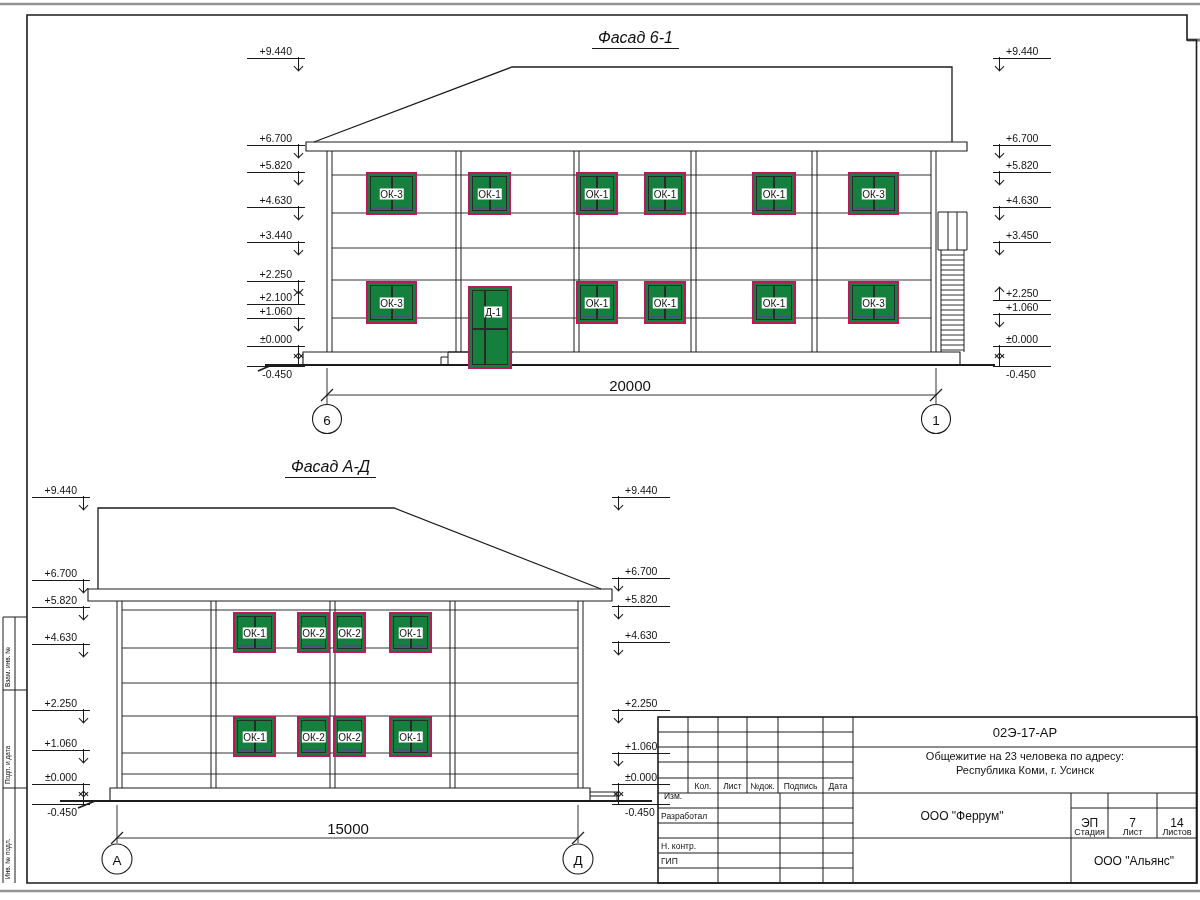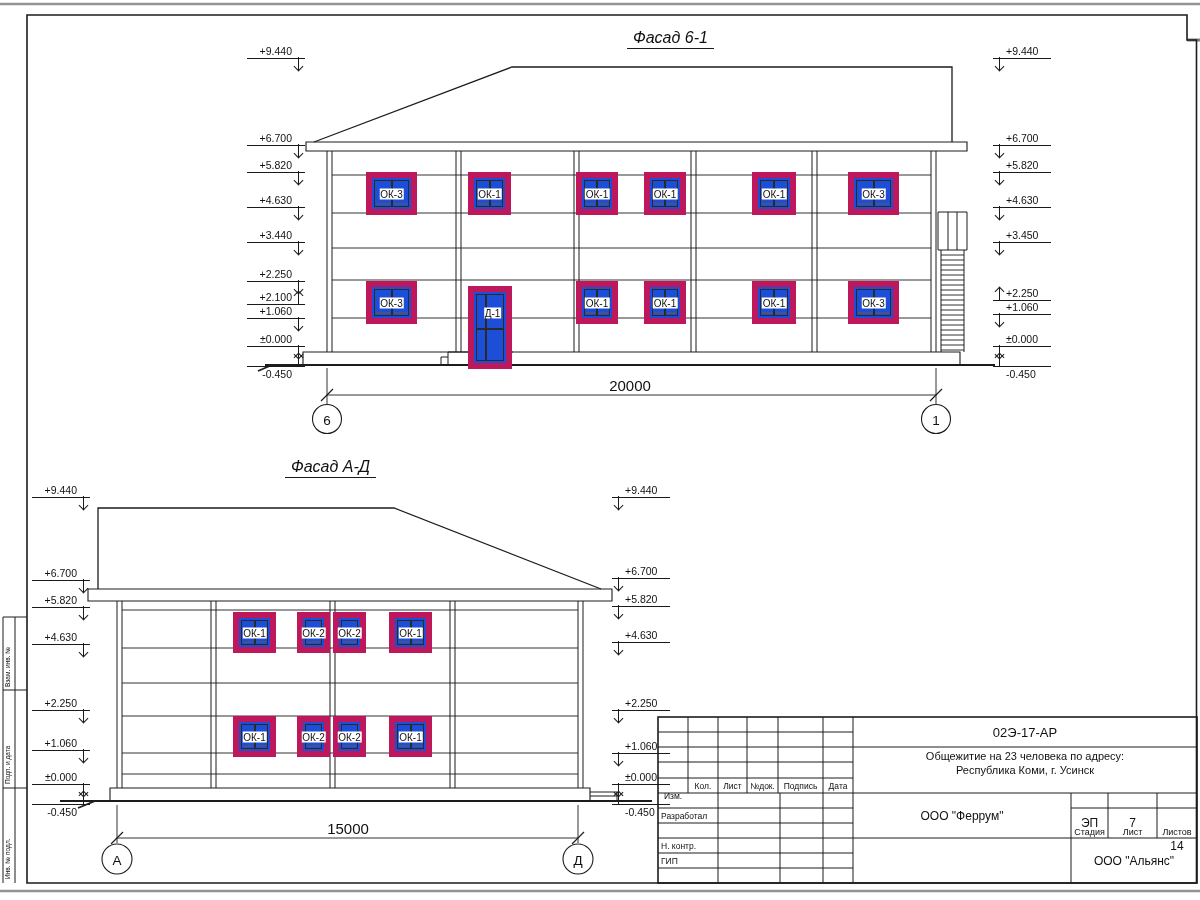--- a/index.html
+++ b/index.html
@@ -23,21 +23,21 @@
   .side-right .elev-arrow{left:0;}
   .dir-down .elev-arrow{top:100%;margin-top:-1px;}
   .dir-up .elev-arrow{bottom:-1px;}
   .below .elev-arrow{top:auto;bottom:100%;margin-bottom:0;}
   .elev-arrow::before{content:'';position:absolute;left:6px;top:0;bottom:0;width:1px;background:#1a1a1a;}
   .dir-down .elev-arrow::after{content:'';position:absolute;left:3px;bottom:0;width:6px;height:6px;
      border-left:1px solid #1a1a1a;border-bottom:1px solid #1a1a1a;transform:rotate(-45deg);}
   .dir-up .elev-arrow::after{content:'';position:absolute;left:3px;top:0;width:6px;height:6px;
      border-right:1px solid #1a1a1a;border-top:1px solid #1a1a1a;transform:rotate(-45deg);}
   
-  .win{position:absolute;border:6px solid #be185d;background:#1d4ed8;padding:2px;box-sizing:border-box;}
+  .win{position:absolute;border:2px solid #be185d;background:#15803d;padding:2px;box-sizing:border-box;}
   .win-inner{width:100%;height:100%;border:1px solid #2a2a2a;box-sizing:border-box;display:flex;position:relative;}
   .pane{flex:1;position:relative;}
   .pane + .pane{border-left:2px solid #2a2a2a;}
   .pane::after{content:'';position:absolute;left:1px;right:1px;bottom:1px;height:2px;background:#4a5380;}
   .win.door .win-inner{display:block;}
   .door-v{position:absolute;left:32%;top:0;bottom:0;width:2px;background:#2a2a2a;}
   .door-h{position:absolute;left:0;right:0;top:50%;height:2px;background:#2a2a2a;}
   .win-label{position:absolute;left:50%;top:50%;transform:translate(-50%,-50%);
      font-size:10px;line-height:11px;background:#fff;padding:0 1px;white-space:nowrap;}
   .win.door .win-label{top:30%;left:58%;}
@@ -105,21 +105,21 @@
       <rect x="658" y="717" width="539" height="166" stroke-width="1.6"></rect>
       <path d="M688 717V793M718 717V793M747 717V793M778 717V793M823 717V793M853 717V883" stroke-width="1"></path>
       <path d="M658 732H853M658 747H853M658 762H853M658 778H853M658 793H853" stroke-width="1"></path>
       <path d="M718 793V883M780 793V883M823 793V883" stroke-width="1"></path>
       <path d="M658 808H853M658 823H853M658 838H853M658 853H853M658 868H853" stroke-width="1"></path>
       <path d="M853 747H1197M853 793H1197M853 838H1197M1071 808H1197" stroke-width="1"></path>
       <path d="M1071 793V883M1108 793V838M1157 793V838" stroke-width="1"></path>
     </g>
   </svg>
 
-  <div class="facade-title" style="left:592px;top:29px;margin-left:35px;">Фасад 6-1</div>
+  <div class="facade-title" style="left:592px;top:29px;">Фасад 6-1</div>
   <div class="facade-title" style="left:285px;top:458px;">Фасад А-Д</div>
 
   <div class="abs">
       <div class="elev side-left dir-down" style="top: 44px; left: 247px;"><span class="elev-text">+9.440</span><span class="elev-arrow"></span></div>
       <div class="elev side-left dir-down" style="top: 131px; left: 247px;"><span class="elev-text">+6.700</span><span class="elev-arrow"></span></div>
       <div class="elev side-left dir-down" style="top: 158px; left: 247px;"><span class="elev-text">+5.820</span><span class="elev-arrow"></span></div>
       <div class="elev side-left dir-down" style="top: 193px; left: 247px;"><span class="elev-text">+4.630</span><span class="elev-arrow"></span></div>
       <div class="elev side-left dir-down" style="top: 228px; left: 247px;"><span class="elev-text">+3.440</span><span class="elev-arrow"></span></div>
       <div class="elev side-left dir-down" style="top: 267px; left: 247px;"><span class="elev-text">+2.250</span><span class="elev-arrow"></span></div>
       <div class="elev side-left dir-up" style="top: 290px; left: 247px;"><span class="elev-text">+2.100</span><span class="elev-arrow"></span></div>
@@ -326,16 +326,16 @@
   <div class="tb f8 left" style="left:658px;top:808px;width:60px;height:15px;">Разработал</div>
   <div class="tb f8 left" style="left:658px;top:838px;width:60px;height:15px;">Н. контр.</div>
   <div class="tb f8 left" style="left:658px;top:853px;width:72px;height:15px;">ГИП</div>
 
   <div class="tb f12" style="left:853px;top:793px;width:218px;height:45px;">ООО "Феррум"</div>
   <div class="tb f9" style="left:1071px;top:793px;width:37px;height:15px;">Стадия</div>
   <div class="tb f9" style="left:1108px;top:793px;width:49px;height:15px;">Лист</div>
   <div class="tb f9" style="left:1157px;top:793px;width:40px;height:15px;">Листов</div>
   <div class="tb f12" style="left:1071px;top:808px;width:37px;height:30px;">ЭП</div>
   <div class="tb f12" style="left:1108px;top:808px;width:49px;height:30px;">7</div>
-  <div class="tb f12" style="left:1157px;top:808px;width:40px;height:30px;margin-top:23px;">14</div>
+  <div class="tb f12" style="left:1157px;top:808px;width:40px;height:30px;">14</div>
   <div class="tb f12" style="left:1071px;top:838px;width:126px;height:45px;">ООО "Альянс"</div>
 
 </div>
 
 </body></html>

